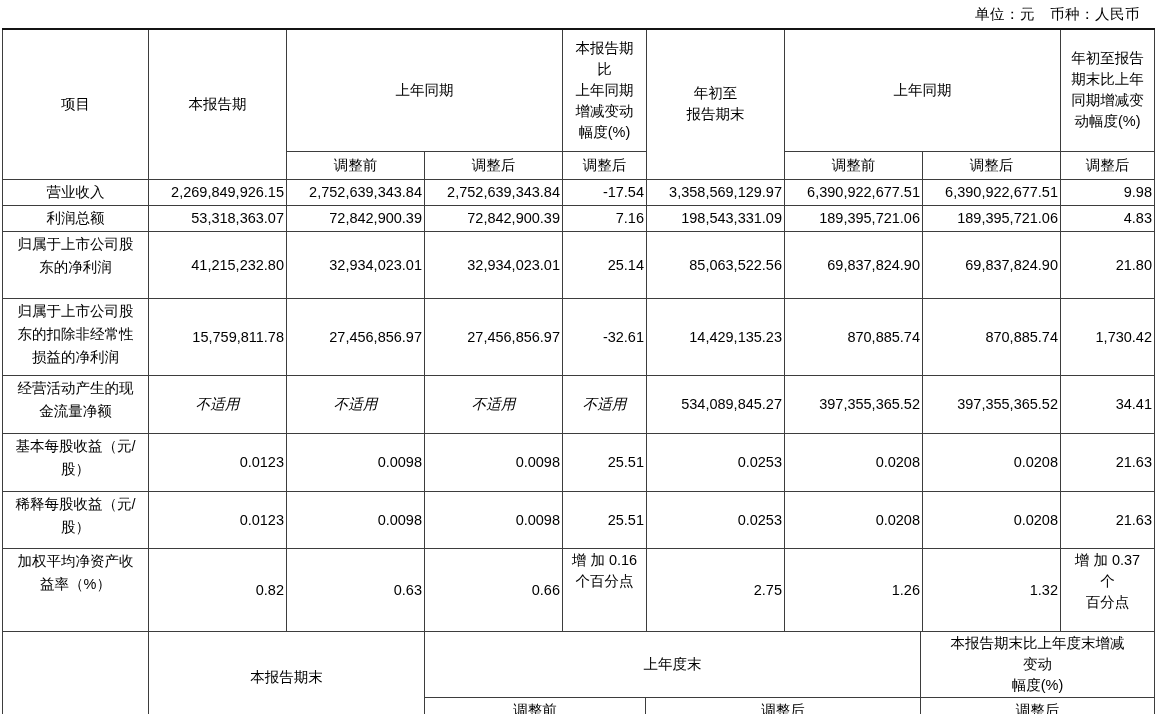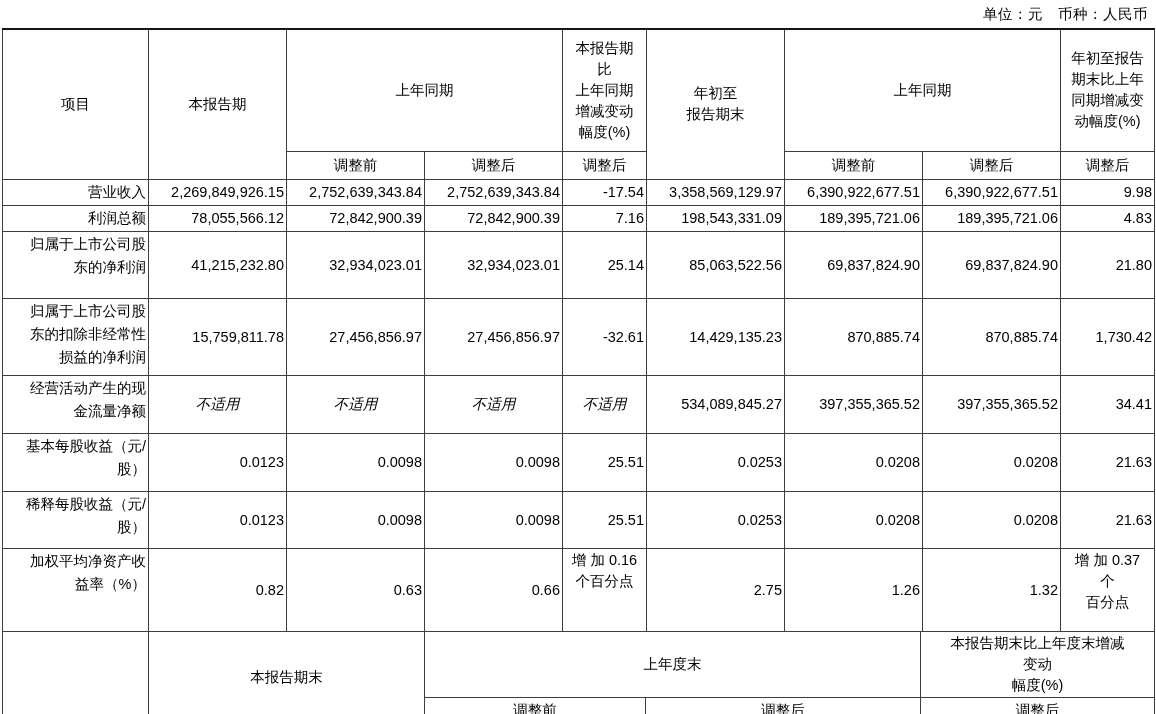--- a/index.html
+++ b/index.html
@@ -4,37 +4,37 @@
 <style>
   * { margin:0; padding:0; box-sizing:border-box; }
   html,body { background:#ffffff; }
   body {
     width:1156px; height:714px; overflow:hidden;
     font-family:"Liberation Sans", sans-serif;
     color:#000;
   }
   .unit-line {
     height:28px; display:flex; align-items:center; justify-content:flex-end;
-    padding-right:8px; font-size:14.5px; letter-spacing:0.5px;
+    padding-right:16px; font-size:14.5px; letter-spacing:0.5px;
   }
   table {
     border-collapse:collapse; table-layout:fixed;
     width:1152px; margin:0 2px;
   }
   td {
     border:1px solid #3d3d3d;
     font-size:14.5px; font-weight:normal;
     padding:1px 2px; overflow:hidden;
   }
   #top-table { border-top:2px solid #141414; }
   #top-table tr:last-child td { border-bottom:1px solid #3d3d3d; }
   #bottom-table { border-bottom:2.5px solid #141414; }
   #bottom-table tr:first-child td { border-top:none; }
   .hc { text-align:center; vertical-align:middle; white-space:pre-line; line-height:21px; }
-  .lbl { text-align:right; vertical-align:top; white-space:pre-line; line-height:23px; }
+  .lbl { text-align:center; vertical-align:top; white-space:pre-line; line-height:23px; }
   .num { text-align:right; vertical-align:middle; white-space:nowrap; }
   .ctr { text-align:center; vertical-align:middle;font-style:italic; }
   .ml  { text-align:center; vertical-align:top; white-space:pre-line; line-height:21px; }
 </style>
 </head>
 <body>
 
 <div class="unit-line">单位：元　币种：人民币</div>
 
 <table id="top-table">
@@ -83,21 +83,21 @@
         <td class="num">2,752,639,343.84</td>
         <td class="num">2,752,639,343.84</td>
         <td class="num">-17.54</td>
         <td class="num">3,358,569,129.97</td>
         <td class="num">6,390,922,677.51</td>
         <td class="num">6,390,922,677.51</td>
         <td class="num">9.98</td>
       </tr>
       <tr style="height: 22px;">
         <td class="lbl">利润总额</td>
-        <td class="num">78,055,566.12</td>
+        <td class="num">53,318,363.07</td>
         <td class="num">72,842,900.39</td>
         <td class="num">72,842,900.39</td>
         <td class="num">7.16</td>
         <td class="num">198,543,331.09</td>
         <td class="num">189,395,721.06</td>
         <td class="num">189,395,721.06</td>
         <td class="num">4.83</td>
       </tr>
       <tr style="height: 67px;">
         <td class="lbl">归属于上市公司股

